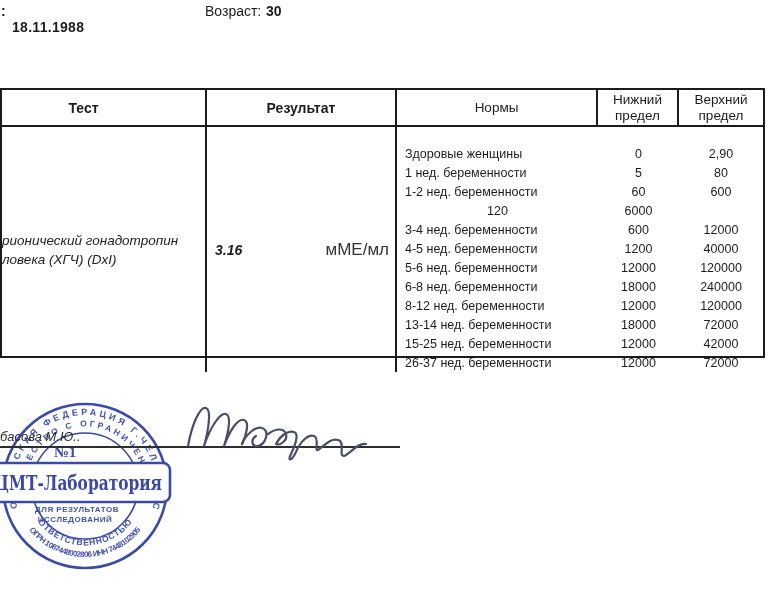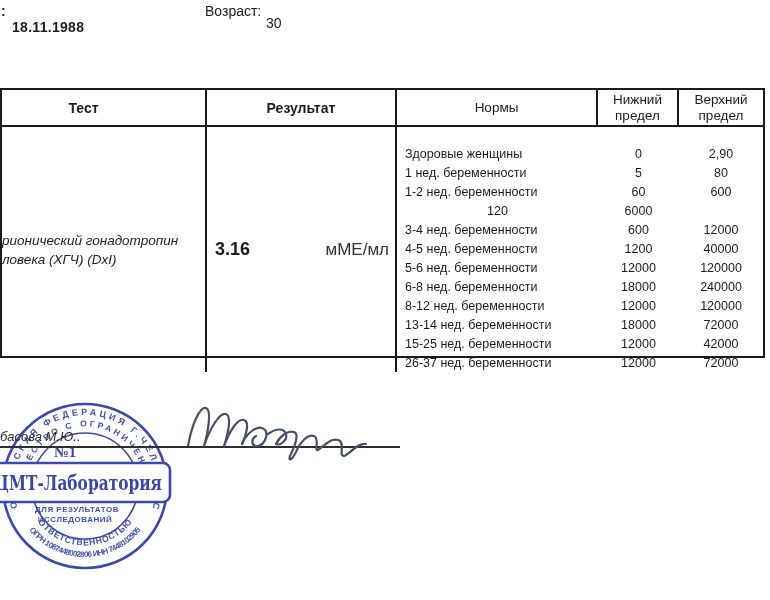--- a/index.html
+++ b/index.html
@@ -7,21 +7,21 @@
     width:770px;height:600px;background:#ffffff;overflow:hidden;position:relative;
     font-family:"Liberation Sans", sans-serif;color:#1c1c1c;
   }
   .abs{position:absolute;}
 
   
   .patient-row{top:3px;left:0;width:770px;height:22px;font-size:14px;}
   .colon{position:absolute;left:1px;top:0;font-weight:bold;}
   .birth-date{position:absolute;left:12px;top:16px;font-weight:bold;letter-spacing:.3px;}
   .age-label{position:absolute;left:205px;top:0;}
-  .age-value{position:absolute;left:266px;top:12px;font-weight:normal;}
+  .age-value{position:absolute;left:266px;top:0;font-weight:bold;}
 
   
   .lab-table{
     position:absolute;left:-40px;top:88px;width:805px;
     border:2px solid #1b1b1b;background:#fff;box-sizing:border-box;
   }
   .thead{display:grid;grid-template-columns:245px 190px 201px 81px 84px;border-bottom:2px solid #1b1b1b;}
   .th{
     display:flex;align-items:center;justify-content:center;text-align:center;
     height:35px;box-sizing:border-box;font-size:13.5px;line-height:16px;
@@ -32,21 +32,21 @@
   .test-cell{
     grid-column:1;border-right:2px solid #1b1b1b;box-sizing:border-box;
     display:flex;flex-direction:column;justify-content:center;
     padding-left:40px;font-style:italic;font-size:13.5px;line-height:19px;color:#222;
   }
   .result-cell{
     grid-column:2;border-right:2px solid #1b1b1b;box-sizing:border-box;
     display:flex;align-items:center;justify-content:space-between;
     padding:0 6px 0 8px;
   }
-  .result-value{font-weight:bold;font-size:18px;}
+  .result-value{font-weight:bold;font-size:14px;font-style:italic;}
   .result-unit{font-size:17px;color:#333;}
   .norms-wrap{grid-column:3 / 6;display:flex;flex-direction:column;justify-content:flex-start;padding-top:17px;}
   .norm-row{display:grid;grid-template-columns:201px 81px 84px;height:19px;align-items:center;font-size:12.5px;}
   .norm-name{padding-left:8px;text-align:left;}
   .norm-low,.norm-high{text-align:center;}
   .table-left-line{left:0;top:90px;width:2px;height:266px;background:#1b1b1b;}
 
   
   .doctor-name{left:0;top:429px;font-style:italic;font-size:13px;color:#2b2b2b;z-index:5;}
   .signature-line{left:0;top:446px;width:400px;height:0;border-top:2px solid #2e2e2e;z-index:4;}

